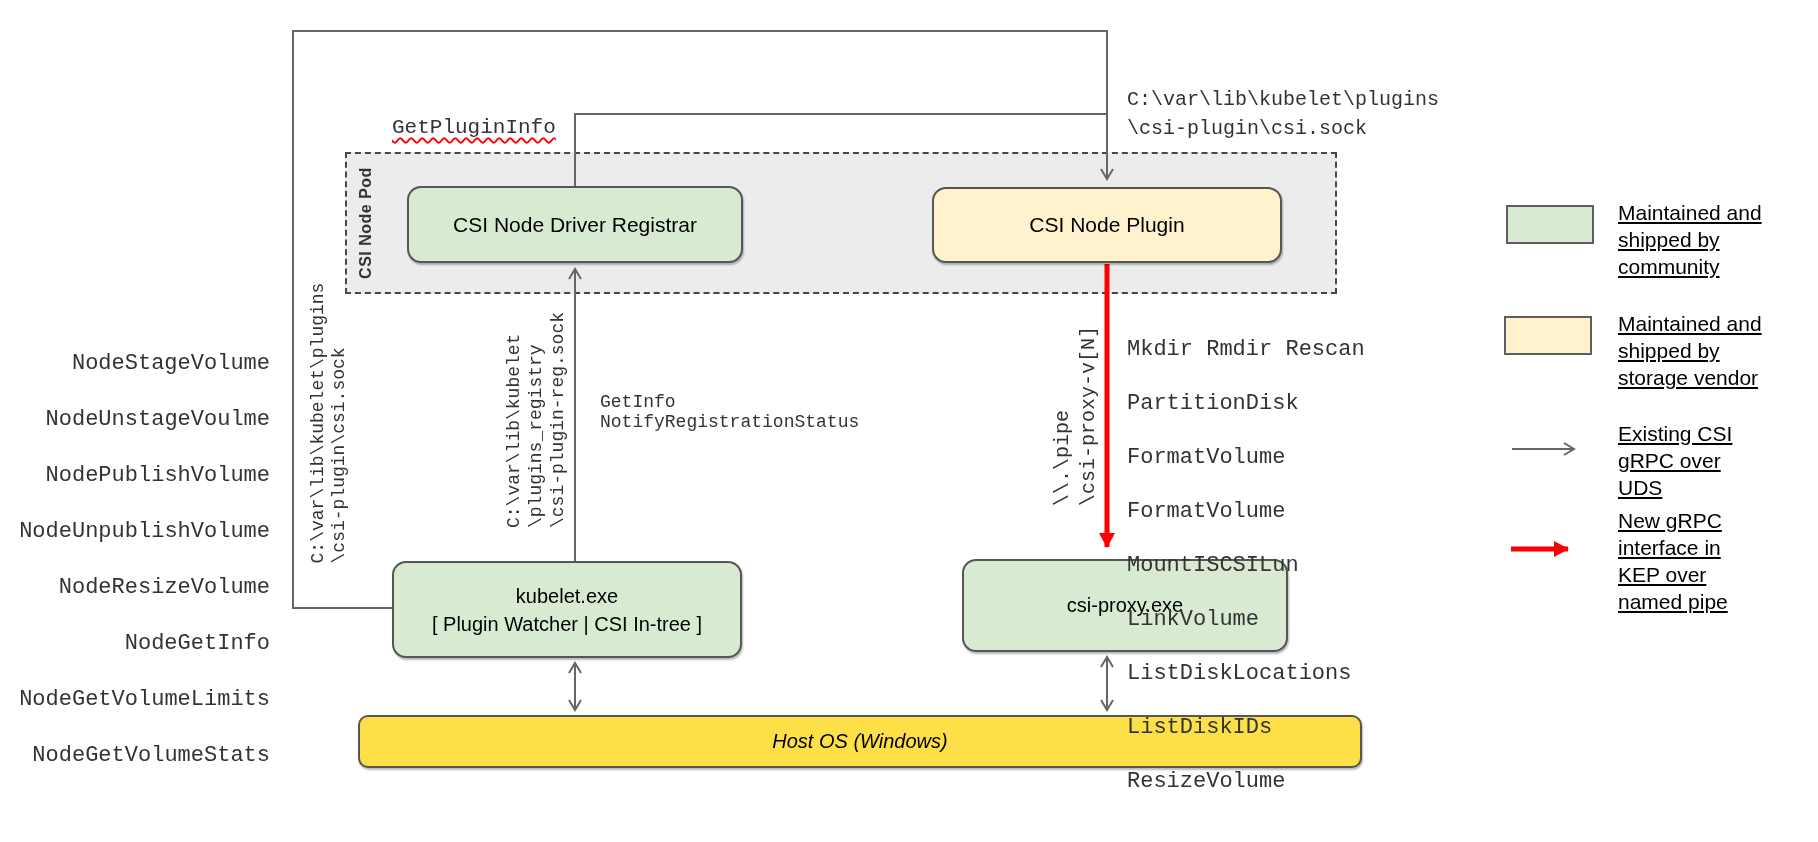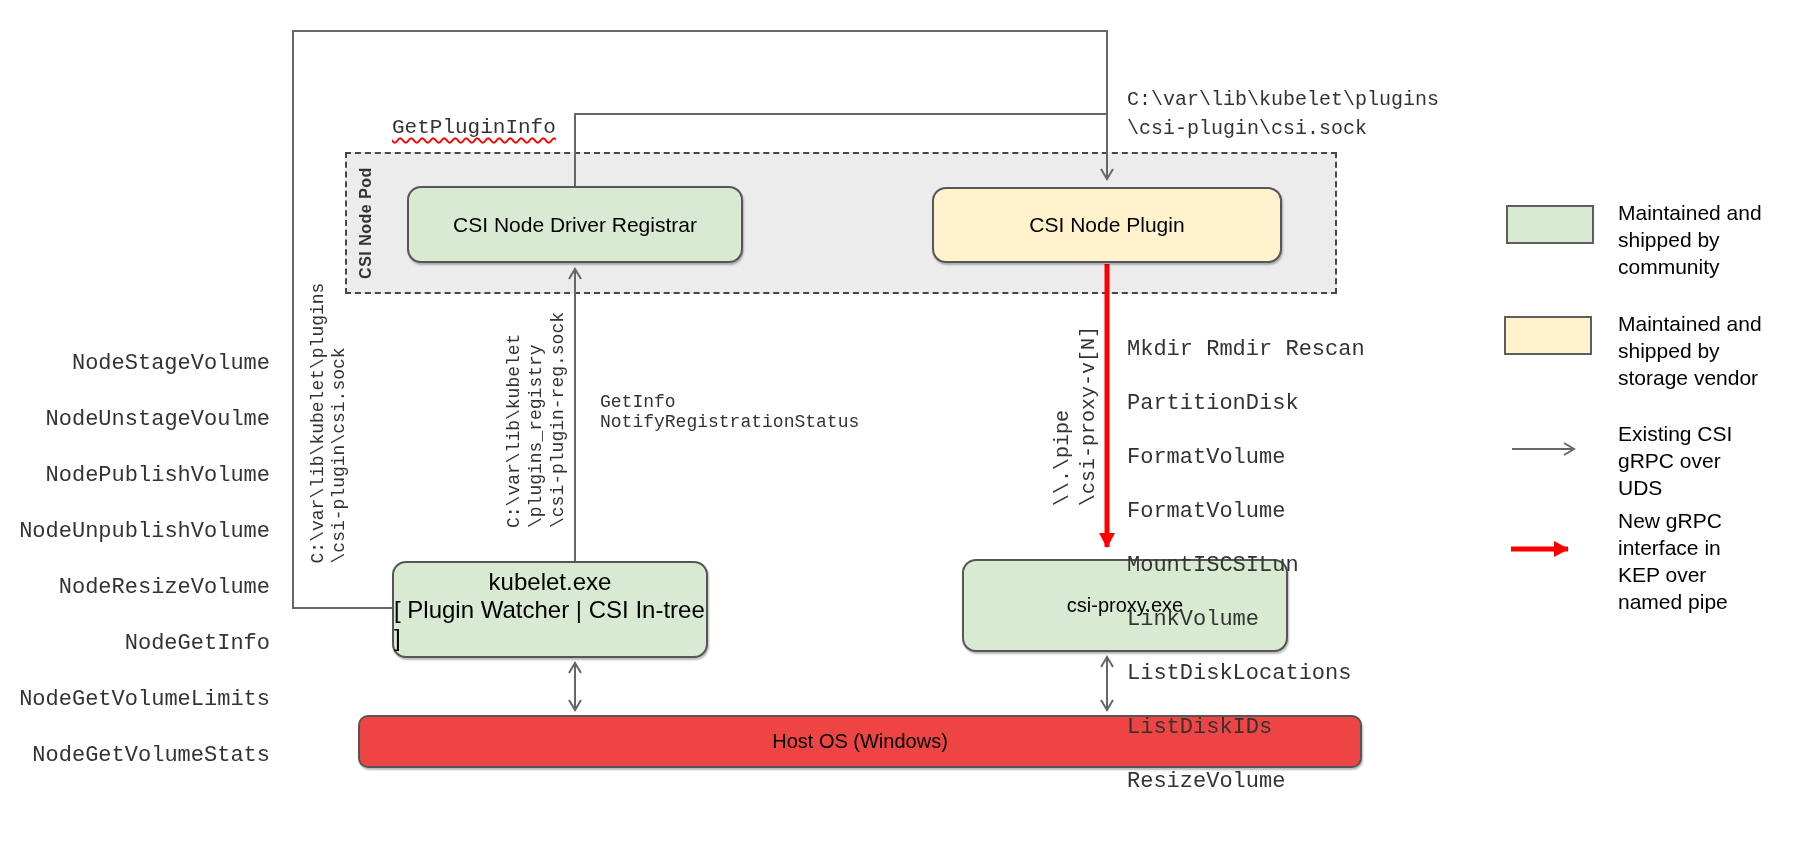--- a/index.html
+++ b/index.html
@@ -14,24 +14,24 @@
        display:flex;align-items:center;justify-content:center;z-index:2;}
   .pod-label{transform:rotate(-90deg);white-space:nowrap;font-size:16px;font-weight:bold;
        color:#333;letter-spacing:.5px;}
 
   
   .box{position:absolute;box-sizing:border-box;border:2px solid #565656;border-radius:14px;
        display:flex;flex-direction:column;align-items:center;justify-content:center;
        text-align:left;z-index:3;box-shadow:1px 2px 2px rgba(0,0,0,.28);color:#000;}
   .green{background:#d9ead3;}
   .yellow{background:#fff2cc;}
-  .blue{background:#ef4444;}
+  .blue{background:#fde047;font-style:italic;}
   .box-registrar{left:407px;top:186px;width:336px;height:77px;font-size:21px;}
   .box-plugin{left:932px;top:187px;width:350px;height:76px;font-size:21px;}
-  .box-kubelet{left:392px;top:561px;width:316px;height:97px;font-size:24px;line-height:28px;}
+  .box-kubelet{left:392px;top:561px;width:350px;height:97px;font-size:20px;line-height:28px;}
   .box-proxy{left:962px;top:559px;width:326px;height:93px;font-size:20px;}
   .box-host{left:358px;top:715px;width:1004px;height:53px;font-size:20px;border-radius:10px;}
 
   
   .mono{position:absolute;font-family:"Liberation Mono",monospace;color:#333;z-index:4;
         white-space:pre-line;}
   .get-plugin-info{left:392px;top:116px;font-size:21px;
         text-decoration:underline wavy #ff0000;text-decoration-thickness:1.5px;
         text-underline-offset:4px;}
   .path-top{left:1127px;top:85px;font-size:20px;line-height:29px;}
@@ -45,21 +45,21 @@
   .vlabel-left{left:329px;top:423px;font-size:18px;line-height:21px;}
   .vlabel-registry{left:536px;top:420px;font-size:18px;line-height:22px;}
   .vlabel-pipe{left:1076px;top:416px;font-size:20px;line-height:26px;}
 
   
   .legend-swatch{position:absolute;width:88px;height:39px;border:2px solid #5e5e5e;
         box-sizing:border-box;z-index:3;}
   .sw-community{left:1506px;top:205px;}
   .sw-vendor{left:1504px;top:316px;}
   .legend-text{position:absolute;left:1618px;font-size:21px;line-height:27px;color:#000;
-        white-space:pre-line;z-index:3;}
+        white-space:pre-line;z-index:3;text-decoration:underline;}
   .lt-community{top:199px;}
   .lt-vendor{top:310px;}
   .lt-uds{top:420px;}
   .lt-pipe{top:507px;}
 </style>
 </head>
 <body>
 
 <div id="canvas">
 

